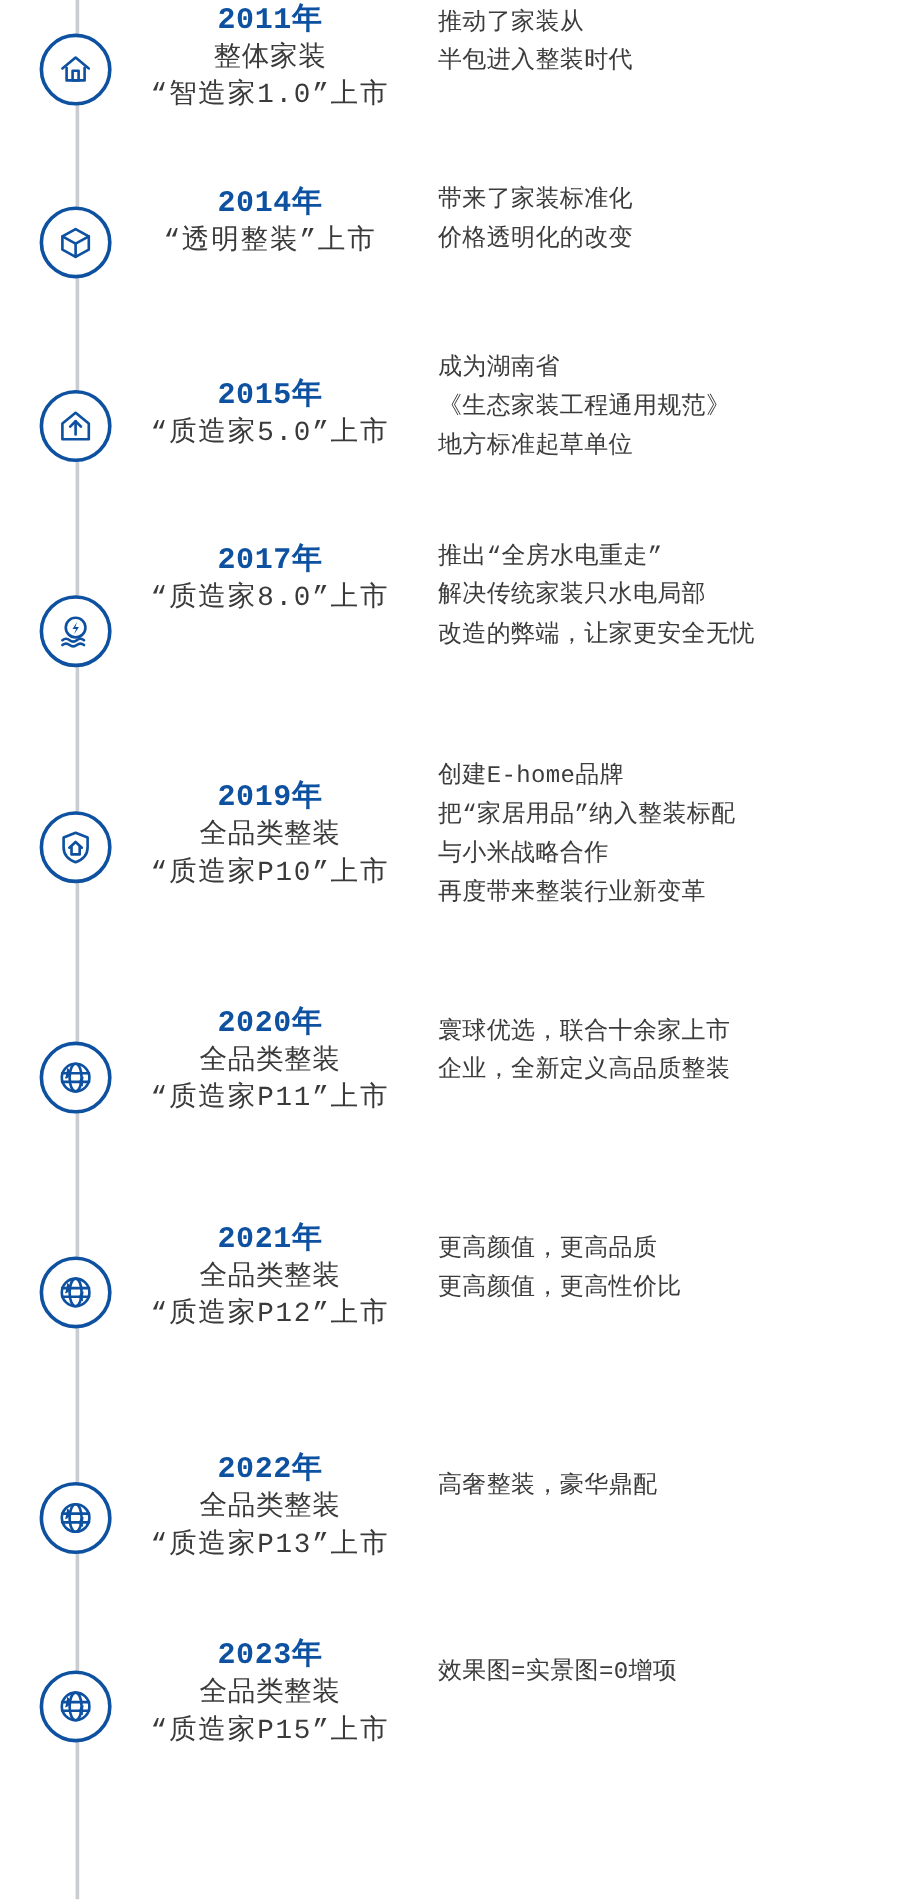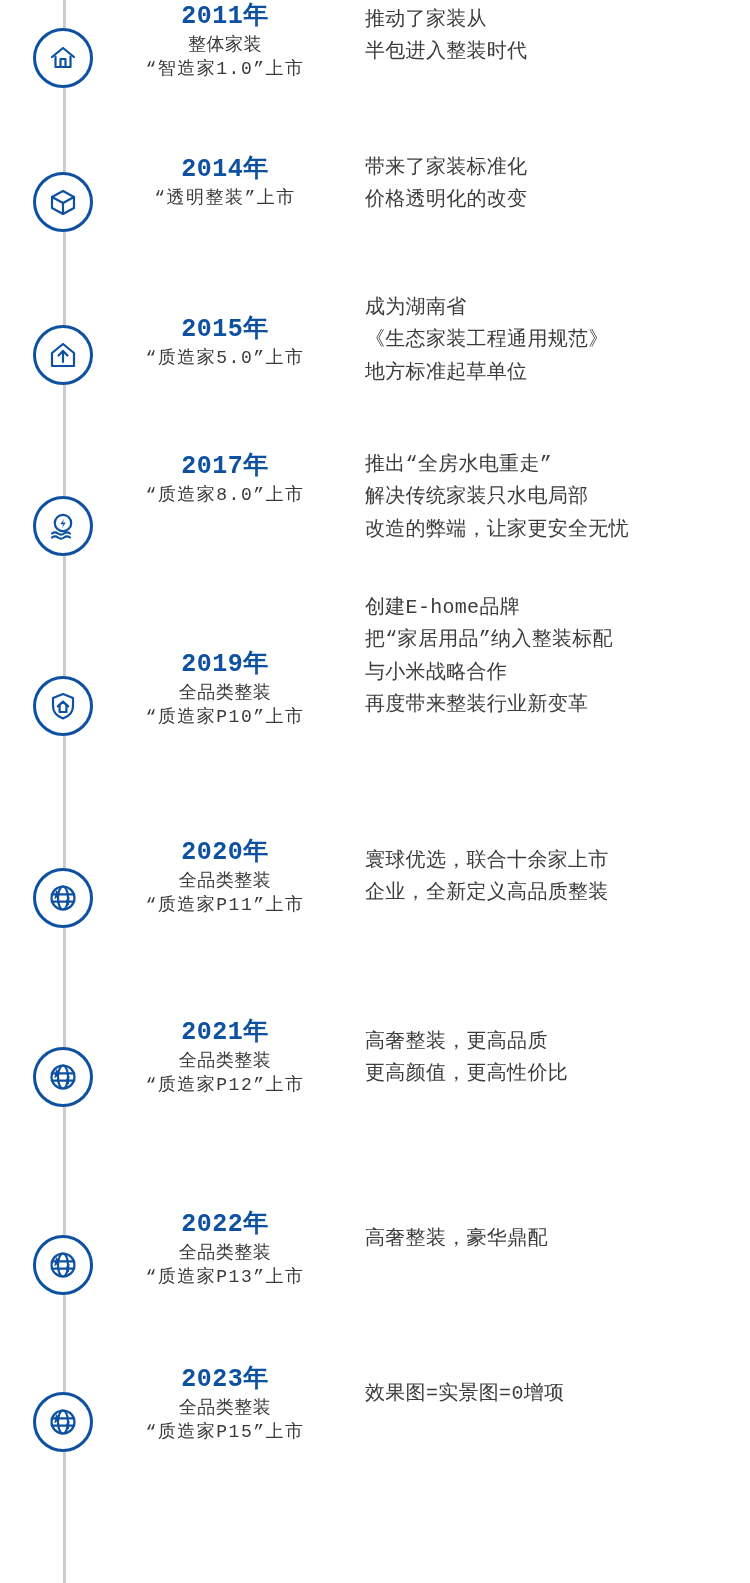--- a/index.html
+++ b/index.html
@@ -58,21 +58,21 @@
   }
   .year {
     font-size: 25px;
     font-weight: bold;
     color: #0d51a0;
     line-height: 1.22;
     letter-spacing: 0.5px;
     text-align: center;
   }
   .label {
-    font-size: 18px;
+    font-size: 23px;
     color: #3a3a3a;
     line-height: 1.35;
     text-align: center;
     letter-spacing: 0.5px;
   }
   .label .l2 {
     letter-spacing: 1.5px;
   }
   .desc {
     position: absolute;
@@ -188,21 +188,21 @@
             </svg>
           </span>
         </div>
         <div class="left-col" style="top: 650px;">
           <div class="year">2019年</div>
           <div class="label">
             <div>全品类整装</div>
             <div class="l2">“质造家P10”上市</div>
           </div>
         </div>
-        <div class="desc" style="top: 592px;">
+        <div class="desc" style="top: 632px;">
           <div>创建E-home品牌</div>
           <div>把“家居用品”纳入整装标配</div>
           <div>与小米战略合作</div>
           <div>再度带来整装行业新变革</div>
         </div>
       </div>
       <div class="event" style="top: 0px;">
         <div class="marker" style="top: 868px;">
           <span>
             <svg width="34" height="34" viewBox="0 0 34 34">
@@ -237,21 +237,21 @@
           </span>
         </div>
         <div class="left-col" style="top: 1018px;">
           <div class="year">2021年</div>
           <div class="label">
             <div>全品类整装</div>
             <div class="l2">“质造家P12”上市</div>
           </div>
         </div>
         <div class="desc" style="top: 1026px;">
-          <div>高奢整装，更高品质</div>
+          <div>更高颜值，更高品质</div>
           <div>更高颜值，更高性价比</div>
         </div>
       </div>
       <div class="event" style="top: 0px;">
         <div class="marker" style="top: 1235px;">
           <span>
             <svg width="34" height="34" viewBox="0 0 34 34">
               <circle cx="17" cy="17" r="11.5" stroke="#0d51a0" fill="none" stroke-width="2.2" stroke-linecap="round" stroke-linejoin="round"></circle>
               <ellipse cx="17" cy="17" rx="5" ry="11.5" stroke="#0d51a0" fill="none" stroke-width="2.2" stroke-linecap="round" stroke-linejoin="round"></ellipse>
               <path d="M5.8 13.4 H28.2 M5.8 20.6 H28.2" stroke="#0d51a0" fill="none" stroke-width="2.2" stroke-linecap="round" stroke-linejoin="round"></path>

